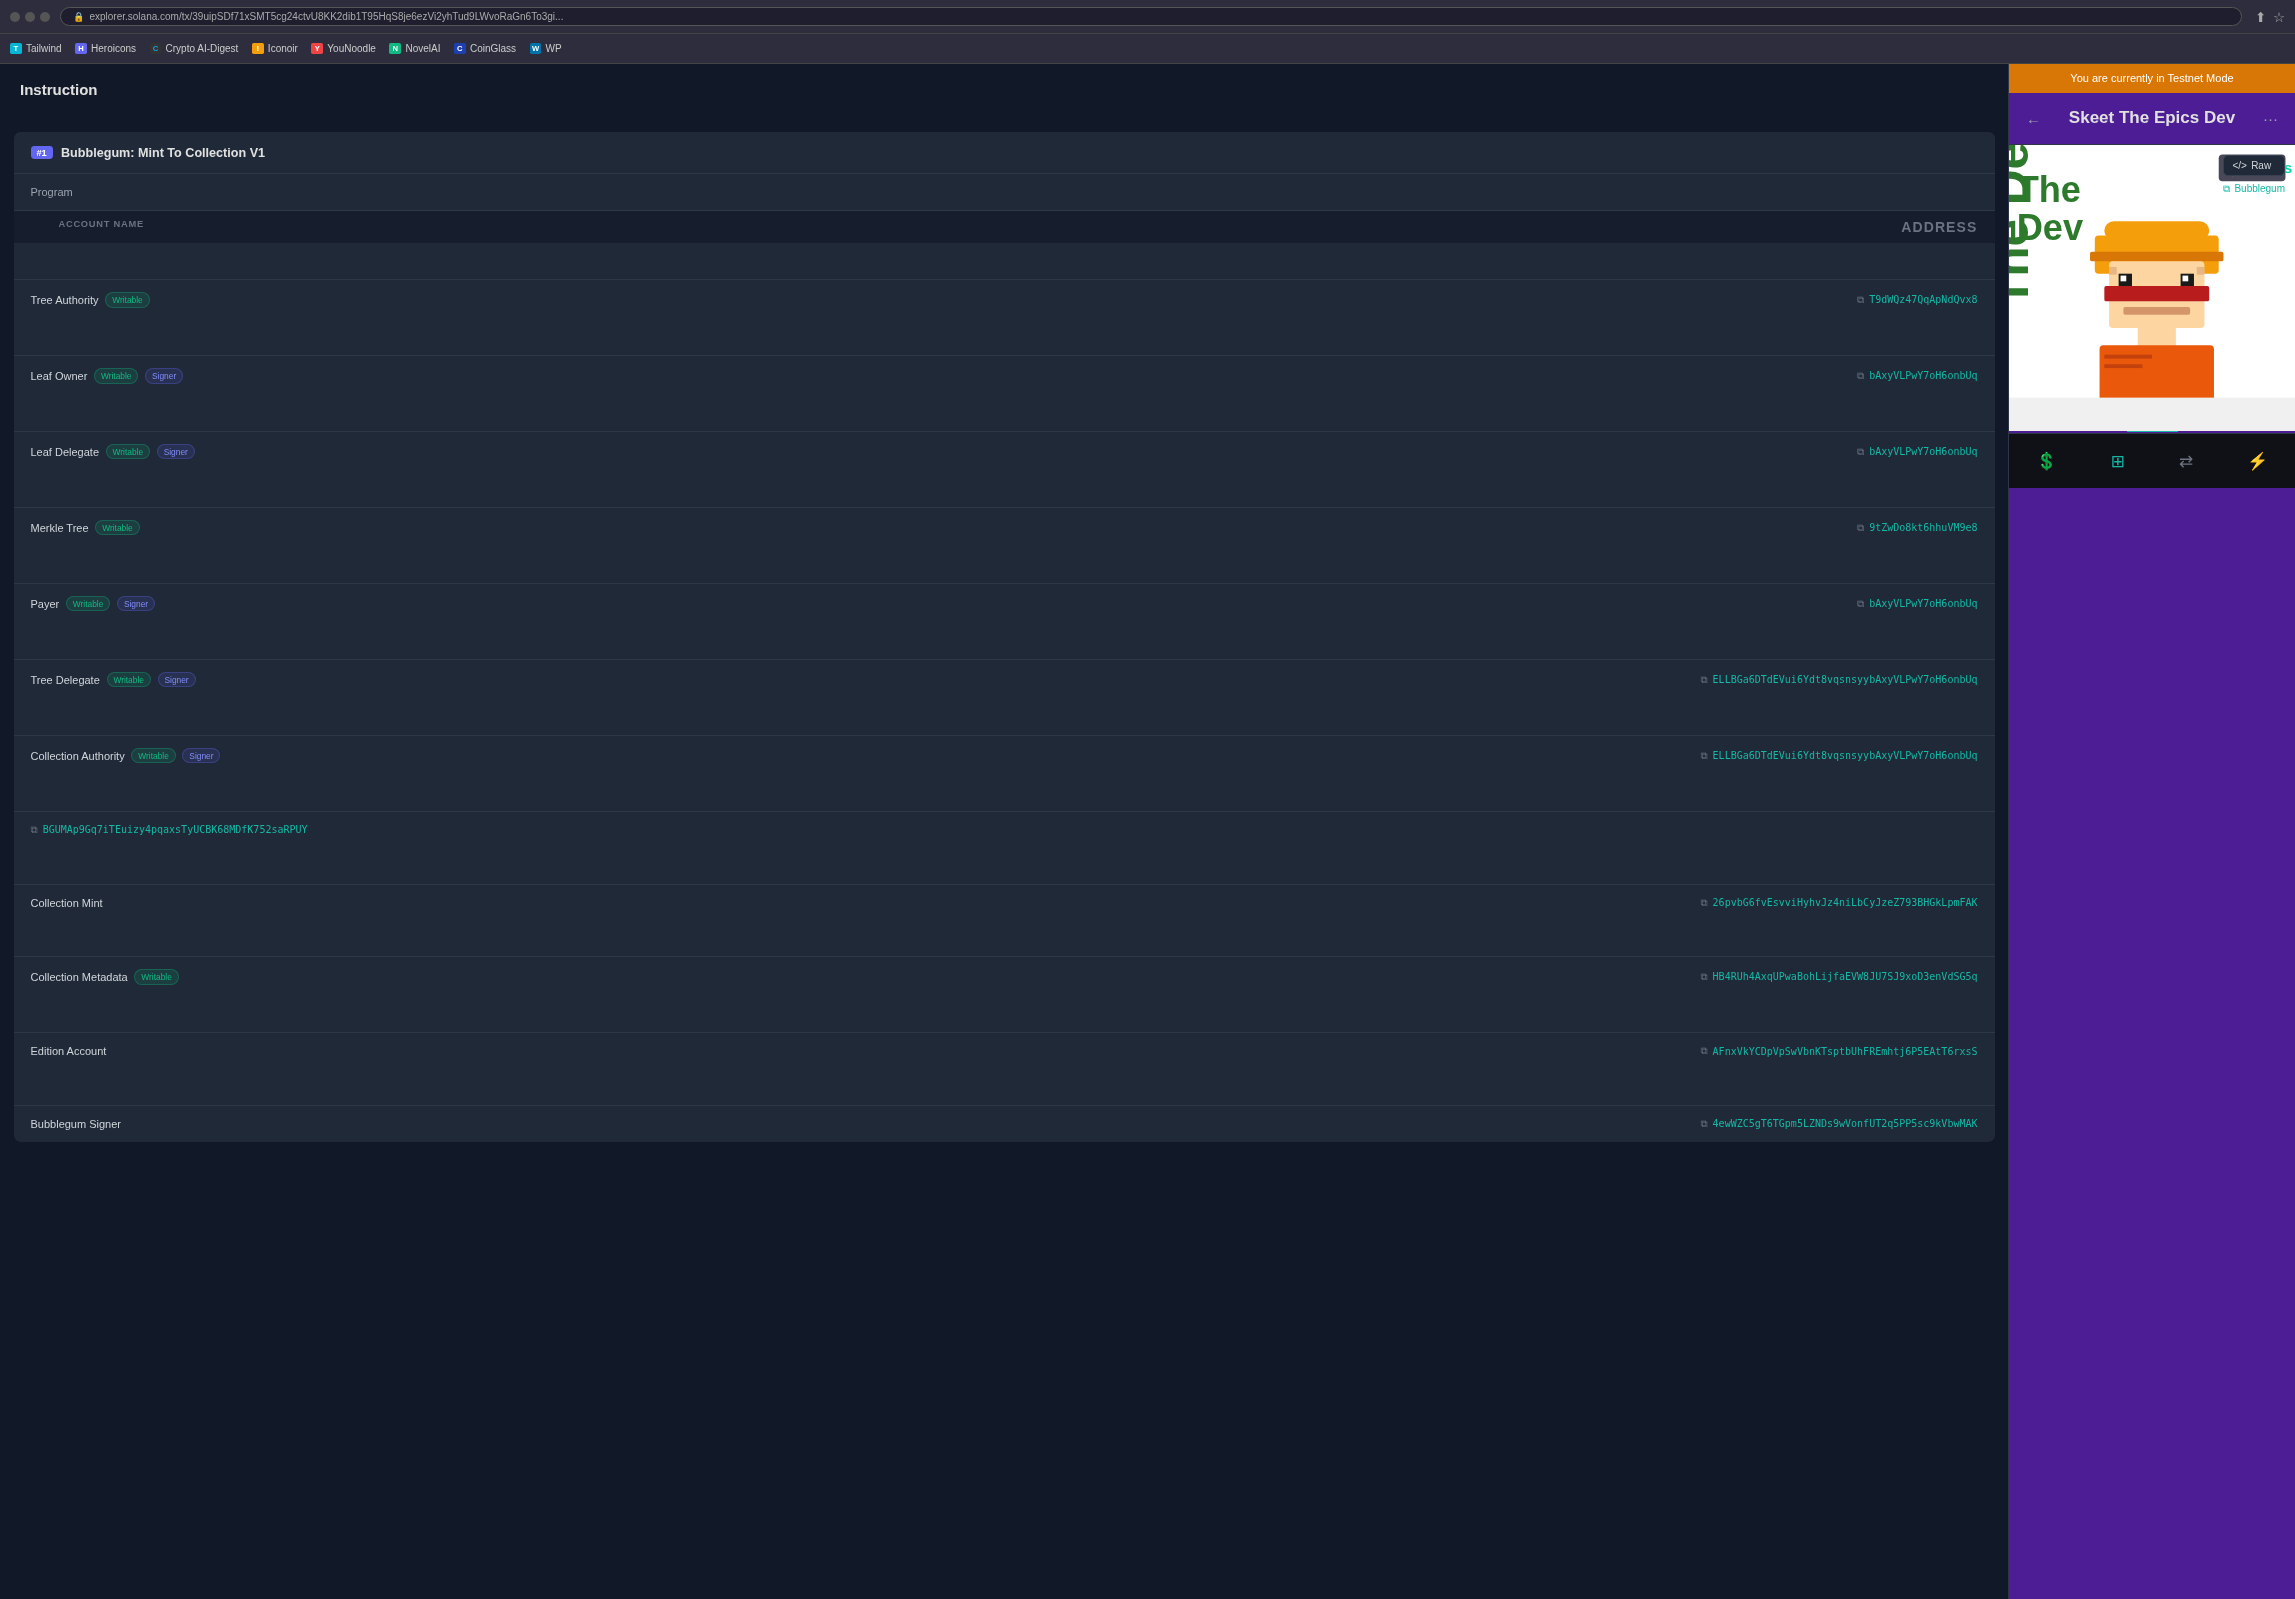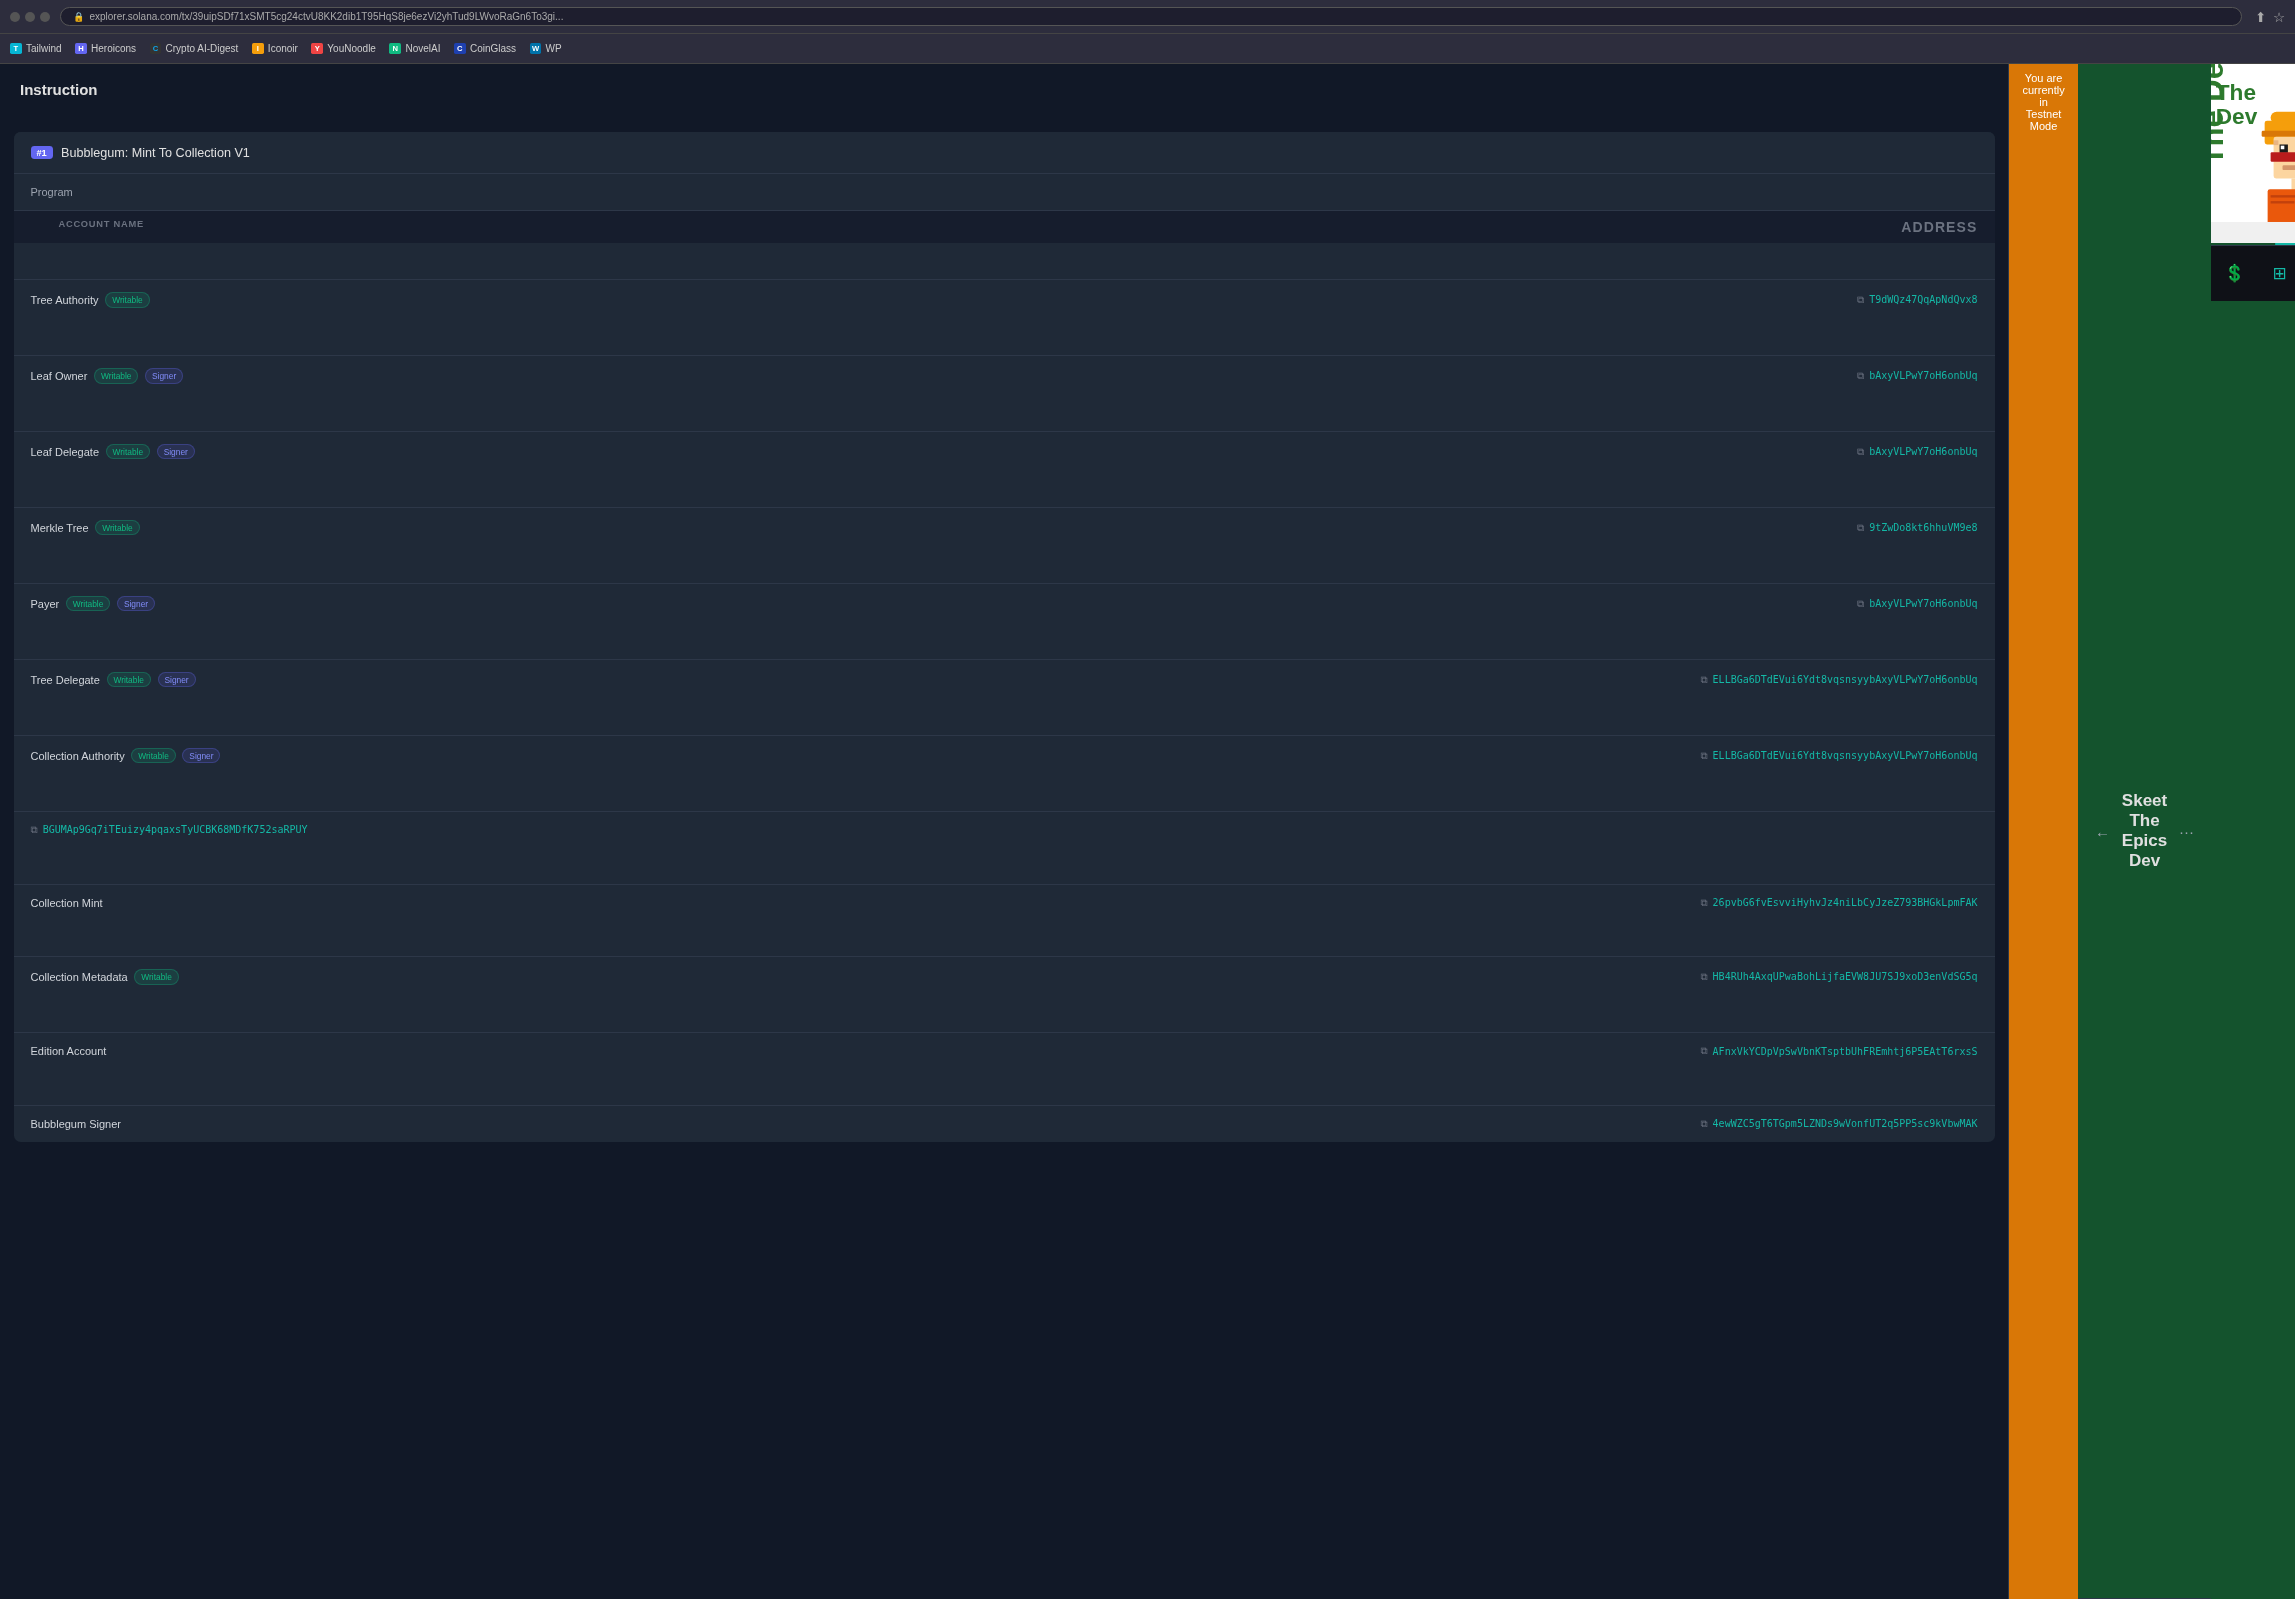--- a/index.html
+++ b/index.html
@@ -112,21 +112,21 @@
       background: #6366f1;
       color: white;
       font-size: 9.3px;
       font-weight: 700;
       padding: 1.7px 5.9px;
       border-radius: 3.4px;
     }
 
     .instruction-name {
       font-size: 12.6px;
-      font-weight: 400;
+      font-weight: 700;
       color: #e0e0e0;
     }
 
     .program-row {
       padding: 11.8px 17px;
       border-top: 0.8px solid #2d3748;
       color: #9ca3af;
       font-size: 11px;
     }
 
@@ -203,23 +203,24 @@
 
     .copy-icon {
       color: #6b7280;
       cursor: pointer;
       font-size: 10px;
     }
 
     
     .right-panel {
       width: 287px;
-      background: #14532d;
+      background: #4c1d95;
       border-left: 0.8px solid #2d3748;
       display: flex;
+      flex-direction: column;
       overflow: hidden;
     }
 
     .testnet-banner {
       background: #d97706;
       color: #fff;
       padding: 8.4px 13.5px;
       font-size: 11px;
       font-weight: 500;
       text-align: center;

